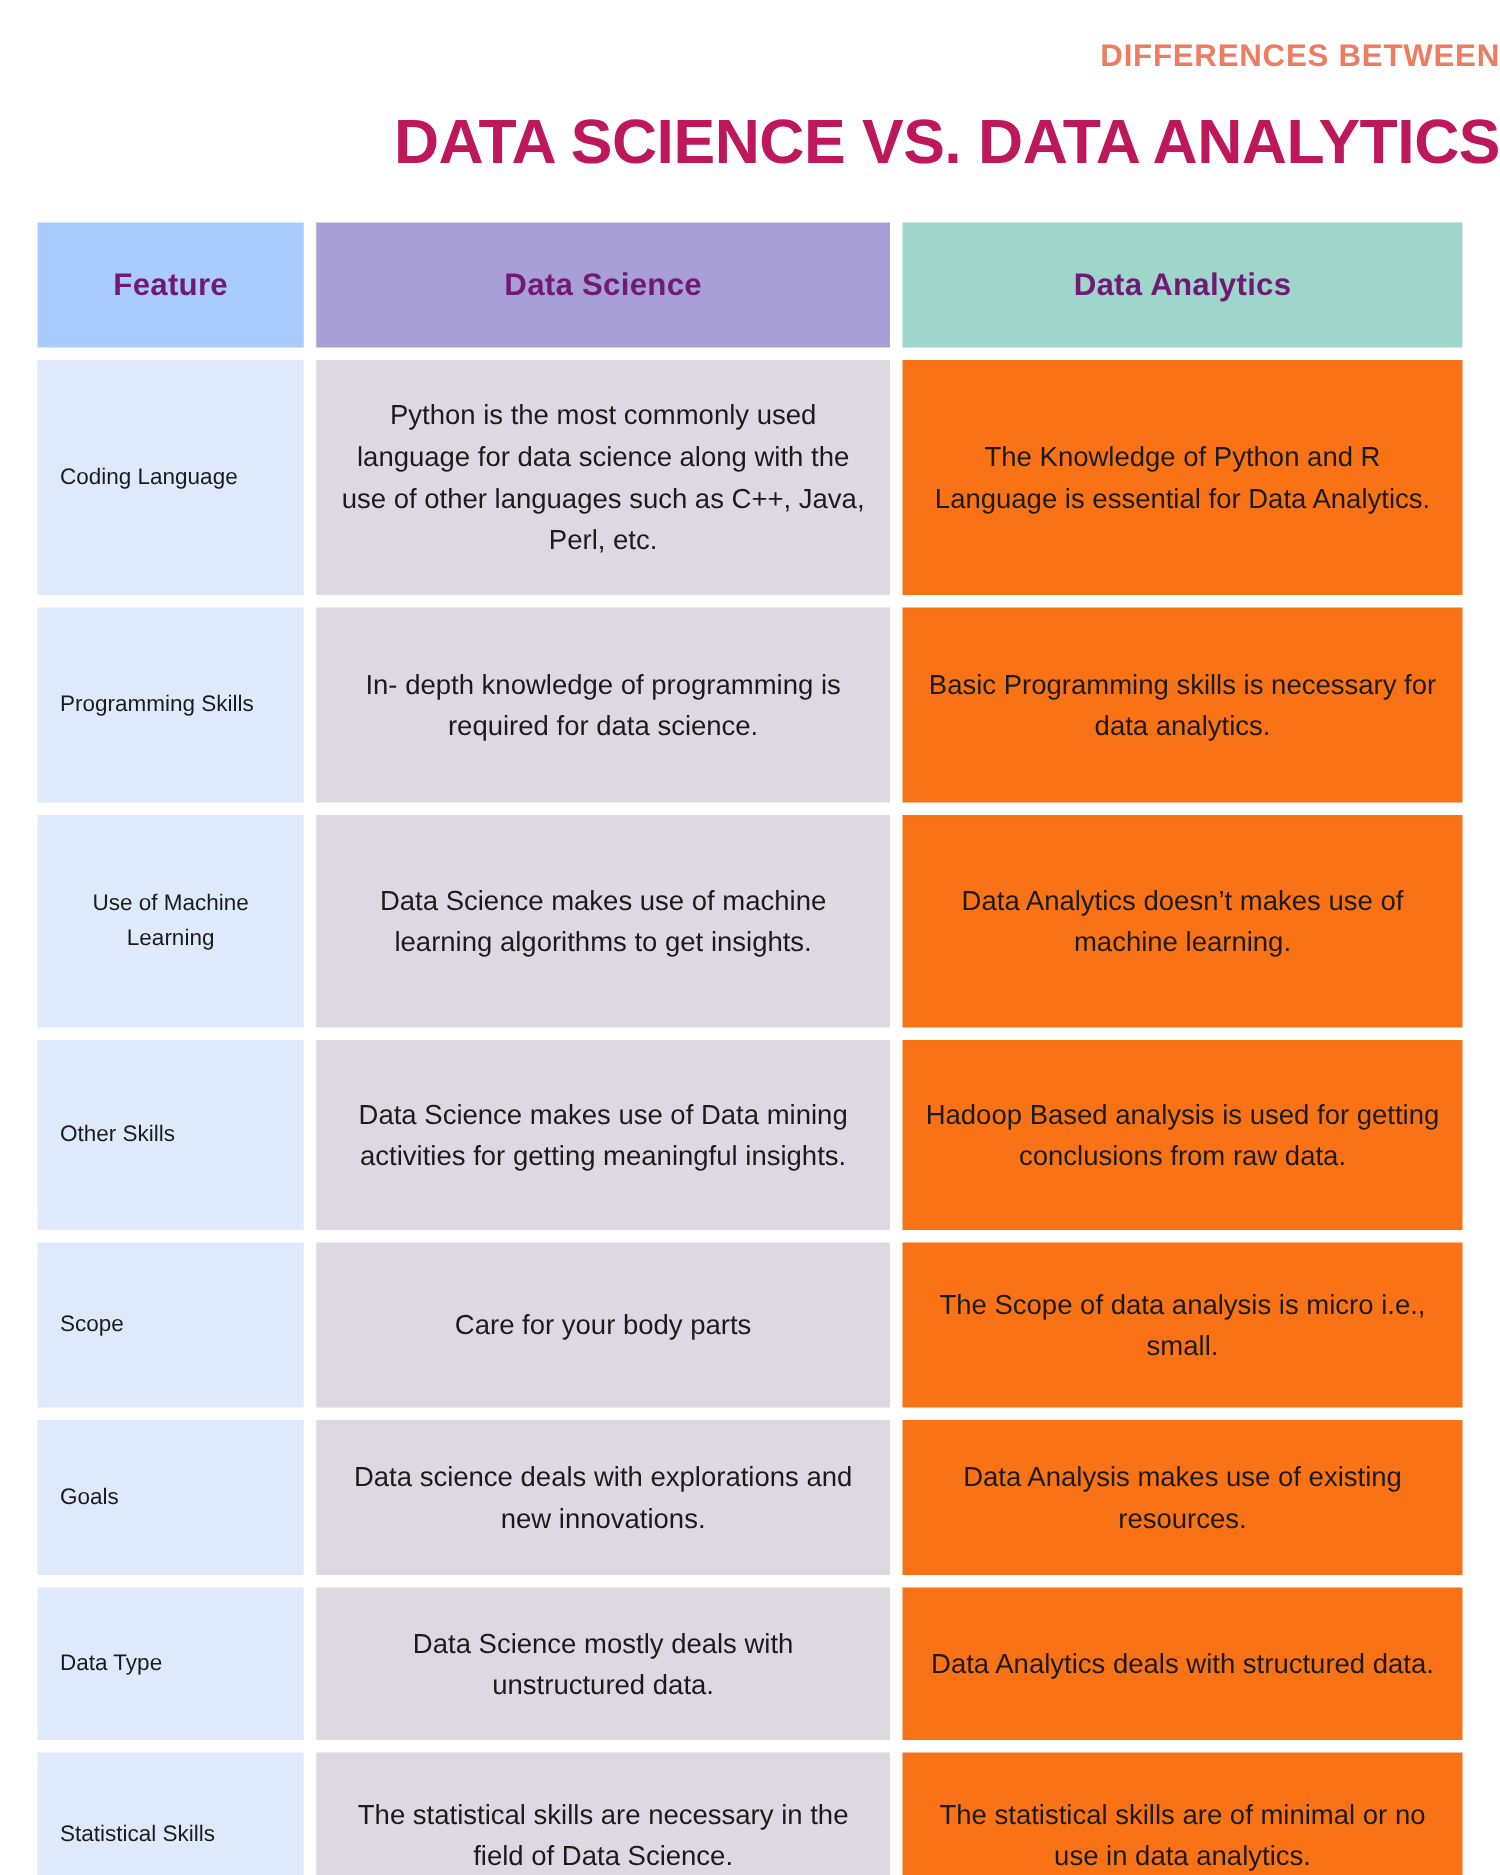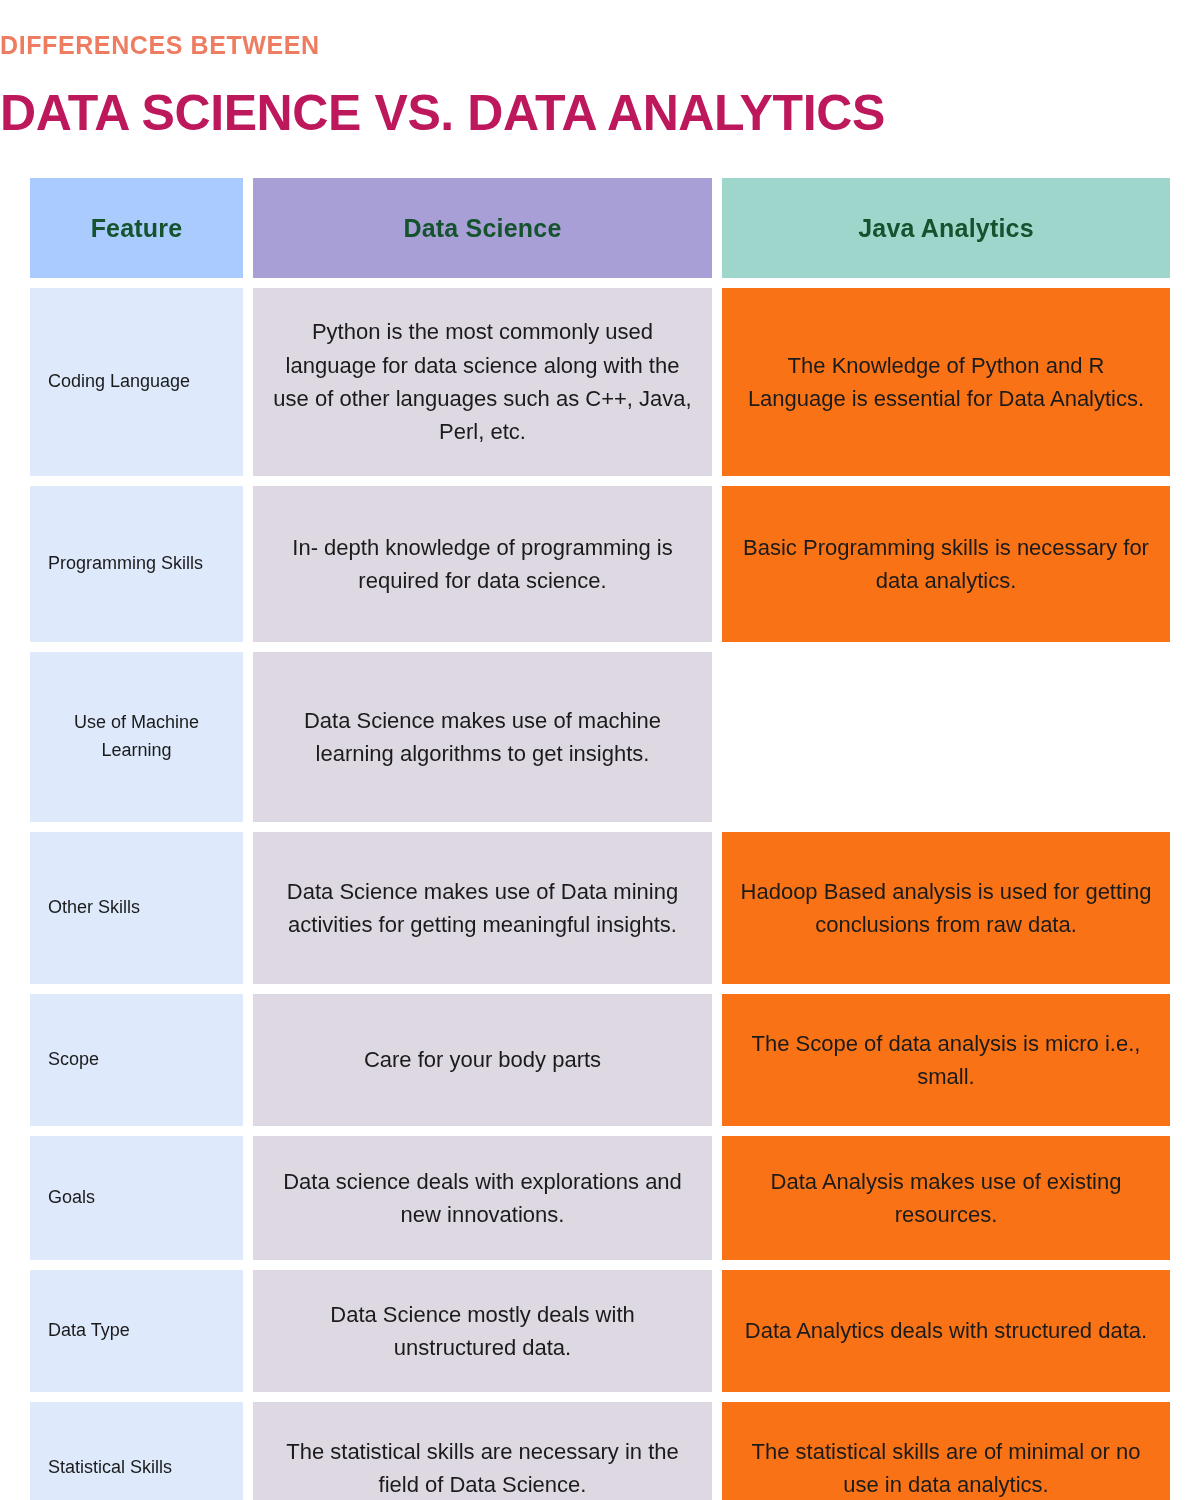--- a/index.html
+++ b/index.html
@@ -19,21 +19,21 @@
     width: 1200px;
     height: 1500px;
     position: relative;
     background: #ffffff;
     padding: 0;
   }
 
   
   .titles {
     width: 100%;
-    text-align: left;
+    text-align: right;
     padding-top: 32px;
   }
 
   .kicker {
     font-size: 25px;
     font-weight: bold;
     letter-spacing: 0.6px;
     color: #ED7C61;
     text-transform: uppercase;
     line-height: 1.1;
@@ -75,21 +75,21 @@
 
   .col-feature  { width: 213px; flex: 0 0 213px; }
   .col-science  { width: 459px; flex: 0 0 459px; }
   .col-analytics{ width: 448px; flex: 0 0 448px; }
 
   
   .row-head .cell {
     height: 100px;
     font-size: 25px;
     font-weight: bold;
-    color: #14532d;
+    color: #701a75;
     letter-spacing: 0.2px;
   }
   .row-head .col-feature   { background: #AACBFD; }
   .row-head .col-science   { background: #A79FD6; }
   .row-head .col-analytics { background: #9FD6CB; }
 
   
   .row-body .col-feature {
     background: #DEEAFC;
     justify-content: flex-start;
@@ -128,38 +128,39 @@
   <div class="titles">
     <div class="kicker">Differences Between</div>
     <div class="main-title">Data Science vs. Data Analytics</div>
   </div>
 
   <div class="table">
 
     <div class="row row-head">
       <div class="cell col-feature">Feature</div>
       <div class="cell col-science">Data Science</div>
-      <div class="cell col-analytics">Java Analytics</div>
+      <div class="cell col-analytics">Data Analytics</div>
     </div>
 
     <div class="row row-body h-r1">
       <div class="cell col-feature">Coding Language</div>
       <div class="cell col-science">Python is the most commonly used language for data science along with the use of other languages such as C++, Java, Perl, etc.</div>
       <div class="cell col-analytics">The Knowledge of Python and R Language is essential for Data Analytics.</div>
     </div>
 
     <div class="row row-body h-r2">
       <div class="cell col-feature">Programming Skills</div>
       <div class="cell col-science">In- depth knowledge of programming is required for data science.</div>
       <div class="cell col-analytics">Basic Programming skills is necessary for data analytics.</div>
     </div>
 
     <div class="row row-body h-r3">
       <div class="cell col-feature">Use of Machine Learning</div>
       <div class="cell col-science">Data Science makes use of machine learning algorithms to get insights.</div>
+      <div class="cell col-analytics">Data Analytics doesn’t makes use of machine learning.</div>
     </div>
 
     <div class="row row-body h-r4">
       <div class="cell col-feature">Other Skills</div>
       <div class="cell col-science">Data Science makes use of Data mining activities for getting meaningful insights.</div>
       <div class="cell col-analytics">Hadoop Based analysis is used for getting conclusions from raw data.</div>
     </div>
 
     <div class="row row-body h-r5">
       <div class="cell col-feature">Scope</div>

